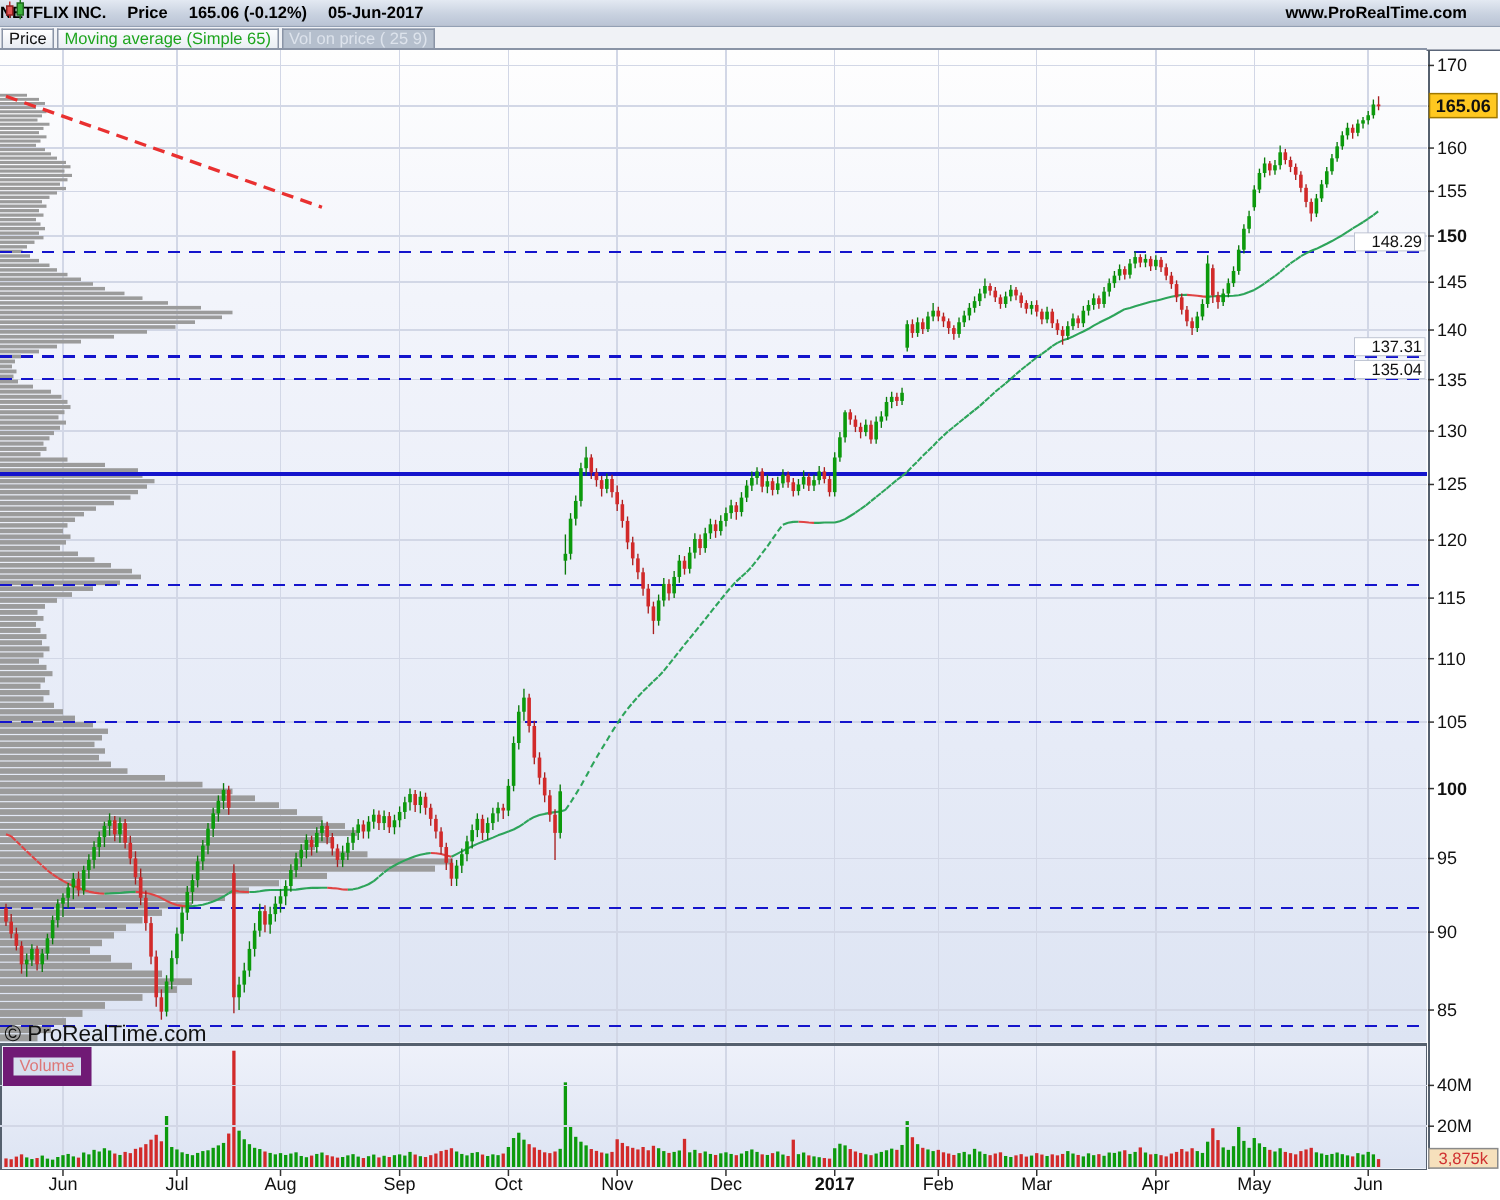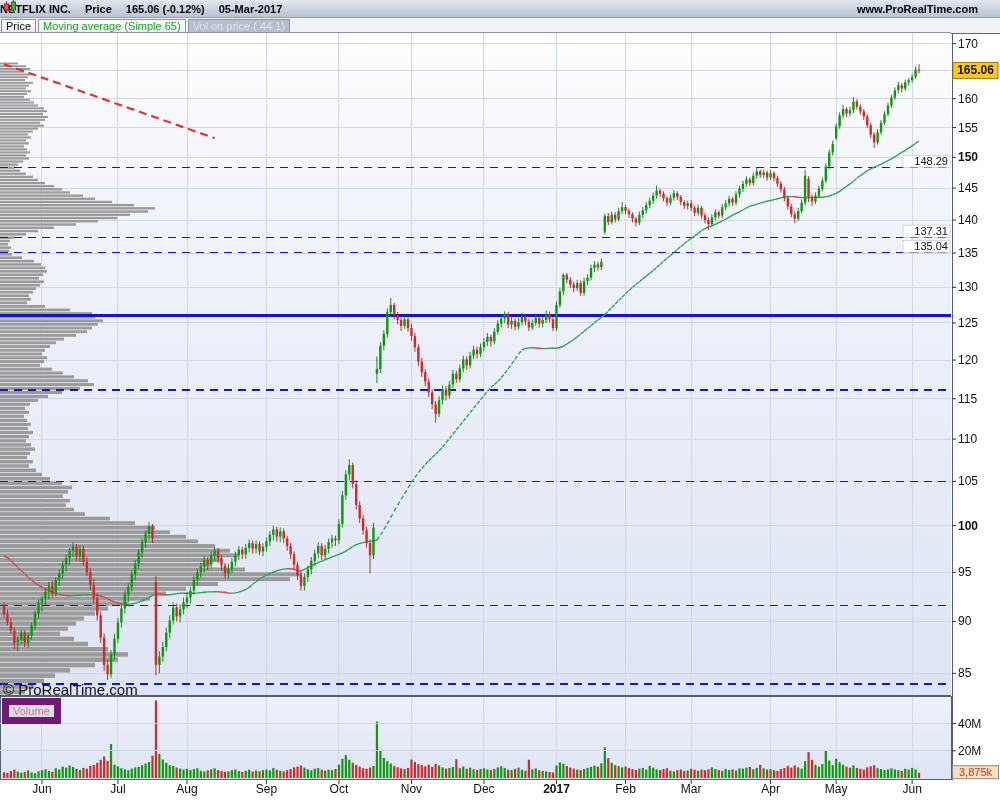--- a/index.html
+++ b/index.html
@@ -34,28 +34,28 @@
 <div id="header">
   <svg id="hicon" viewBox="0 0 14 13">
     <line x1="3.5" y1="1" x2="3.5" y2="12" stroke="#c03030" stroke-width="1"></line>
     <rect x="1.5" y="4" width="4" height="6" fill="#e05555" stroke="#902020" stroke-width="1"></rect>
     <line x1="10.5" y1="0" x2="10.5" y2="13" stroke="#1e7a1e" stroke-width="1"></line>
     <rect x="8.5" y="2" width="4" height="8" fill="#3db53d" stroke="#1e6a1e" stroke-width="1"></rect>
   </svg>
   <span class="ttl-part">NETFLIX INC.</span>
   <span class="ttl-part">Price</span>
   <span class="ttl-part"><span>165.06</span>&nbsp;<span>(-0.12%)</span></span>
-  <span class="ttl-part">05-Mar-2017</span>
+  <span class="ttl-part">05-Jun-2017</span>
   <span id="website">www.ProRealTime.com</span>
 </div>
 
 <div id="tabbar">
   <div class="tab" id="tab-price">Price</div>
   <div class="tab" id="tab-ma">Moving average (Simple 65)</div>
-  <div class="tab" id="tab-vop">Vol on price ( 44 1)</div>
+  <div class="tab" id="tab-vop">Vol on price ( 25 9)</div>
 </div>
 
 <div id="price-bg"></div>
 <div id="vol-bg"></div>
 
 <svg id="chart" width="1000" height="800" viewBox="0 0 1000 800">
     <g>
       <line x1="0" y1="673.3674387723904" x2="951" y2="673.3674387723904" stroke="#d2d7e6" stroke-width="1" shape-rendering="crispEdges"></line>
       <line x1="0" y1="621.4376109474172" x2="951" y2="621.4376109474172" stroke="#d2d7e6" stroke-width="1" shape-rendering="crispEdges"></line>
       <line x1="0" y1="572.3162077642899" x2="951" y2="572.3162077642899" stroke="#d2d7e6" stroke-width="1" shape-rendering="crispEdges"></line>

